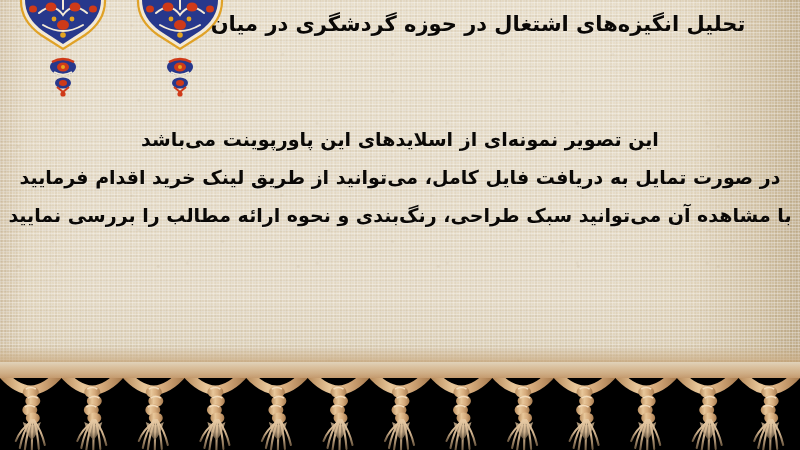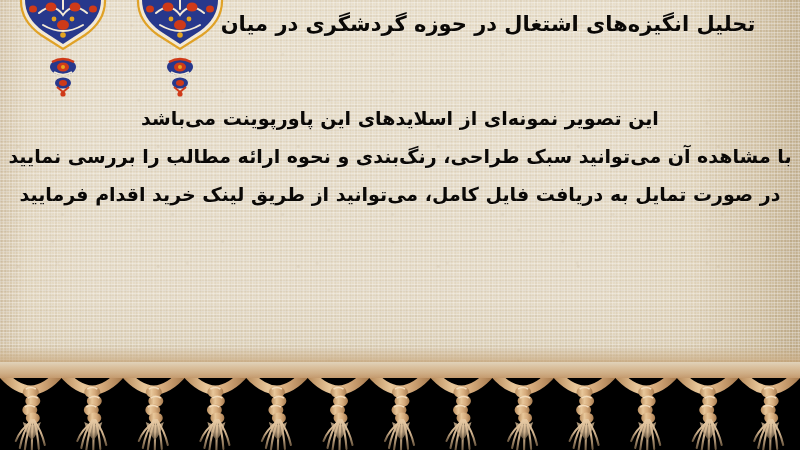--- a/index.html
+++ b/index.html
@@ -98,38 +98,38 @@
     position: absolute;
     left: 0; top: 0;
     width: 240px; height: 100px;
     pointer-events: none;
   }
 
   
   .text-layer {
     position: absolute;
     left: 0; top: 0;
-    width: 788px; height: 372px; padding-left: 10px;
+    width: 788px; height: 372px;
   }
   .title {
     position: absolute;
     top: 8px;
     right: 30px;
     width: 560px;
     text-align: center;
     color: #0a0806;
     font-size: 21px;
     line-height: 33px;
     font-weight: 700;
     direction: rtl;
     text-shadow: 0 1px 0 rgba(255,255,255,.25);
   }
   .body-block {
     position: absolute;
-    top: 99px;
+    top: 120px;
     left: 0;
     width: 800px;
     text-align: center;
     direction: rtl;
     color: #0a0806;
   }
   .body-line {
     font-size: 19px;
     line-height: 38px;
     font-weight: 700;
@@ -241,22 +241,22 @@
   </div>
 
   <div class="text-layer">
 
     <div class="title">
       <div>تحلیل انگیزه‌های اشتغال در حوزه گردشگری در میان</div>
     </div>
 
     <div class="body-block">
       <div class="body-line">این تصویر نمونه‌ای از اسلایدهای این پاورپوینت می‌باشد</div>
+      <div class="body-line">در صورت تمایل به دریافت فایل کامل، می‌توانید از طریق لینک خرید اقدام فرمایید</div>
       <div class="body-line">با مشاهده آن می‌توانید سبک طراحی، رنگ‌بندی و نحوه ارائه مطالب را بررسی نمایید</div>
-      <div class="body-line">در صورت تمایل به دریافت فایل کامل، می‌توانید از طریق لینک خرید اقدام فرمایید</div>
     </div>
 
   </div>
 
   <div class="fringe-area">
     <div class="fringe-top-band"></div>
     <svg id="fringe-svg" width="800" height="88" viewBox="0 0 800 88" xmlns="http://www.w3.org/2000/svg">
       <defs>
         <linearGradient id="cordGrad" x1="0" y1="0" x2="1" y2="0">
           <stop offset="0%" stop-color="#b98d5e"></stop>

